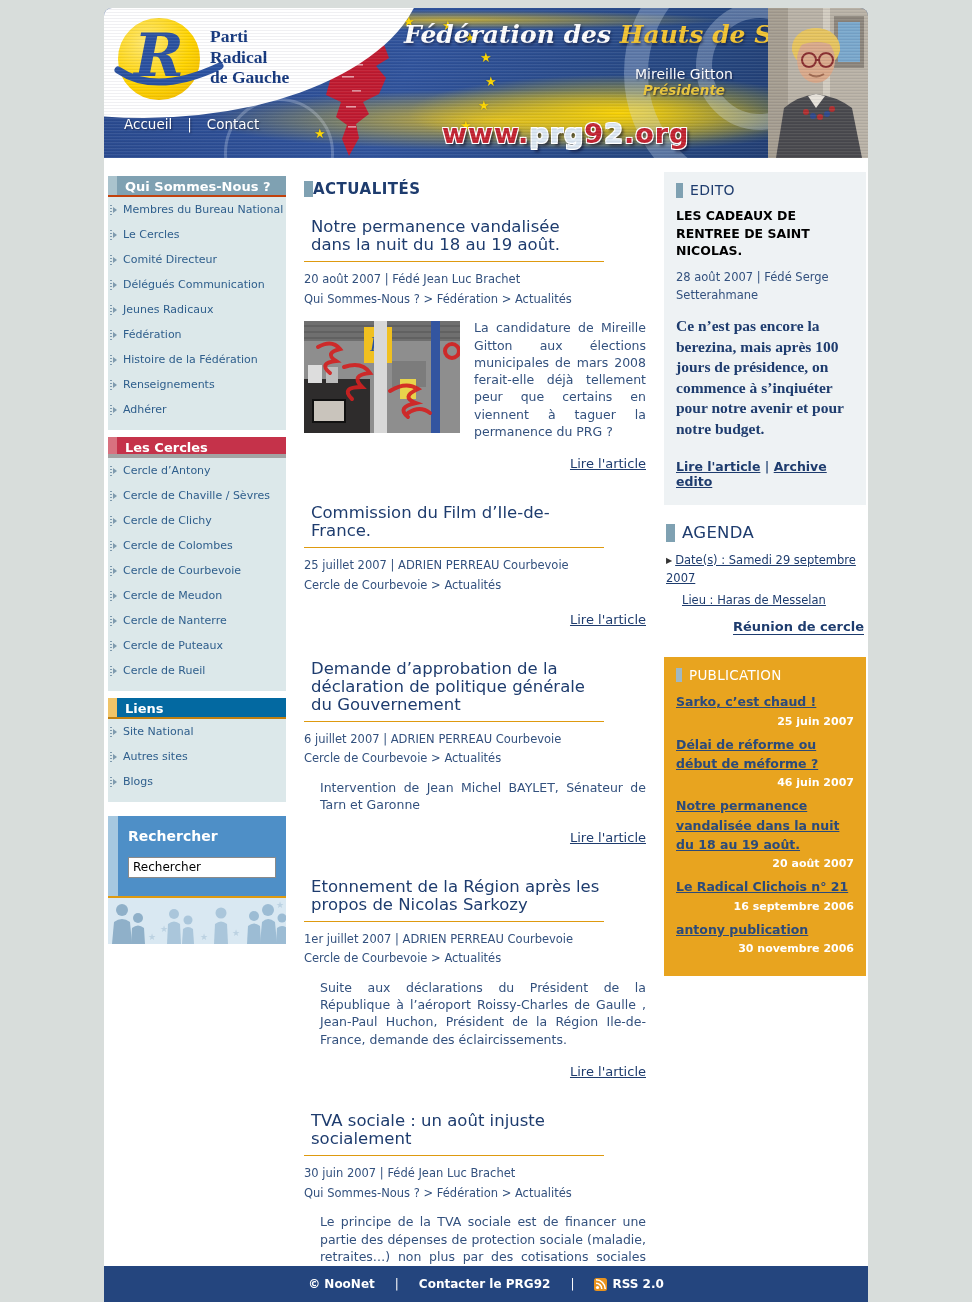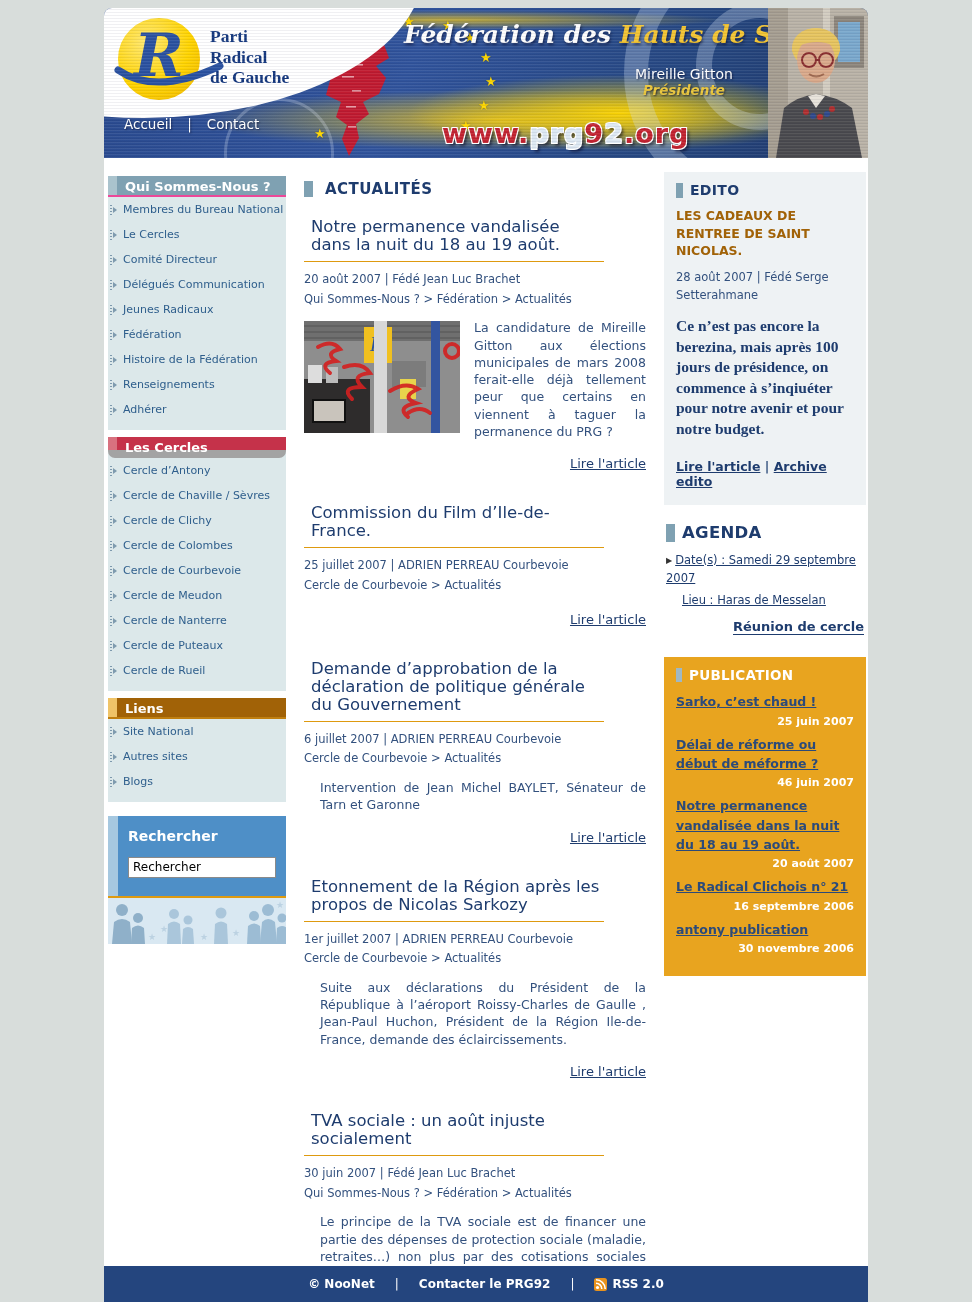--- a/index.html
+++ b/index.html
@@ -48,58 +48,58 @@
 
   
   .cols { display:flex; background:#ffffff; height:1108px; overflow:hidden; }
 
   
   .left { width:182px; padding:18px 0 0 4px; flex:none; }
   .menu { background:#dce8ea; margin-bottom:7px; padding-bottom:8px; }
   .menu-head { display:flex; height:21px; }
   .mh-block { width:9px; flex:none; }
   .mh-band { flex:1; color:#fff; font-weight:bold; font-size:13px; line-height:21px; padding-left:8px; }
-  .m-blue  .mh-block { background:#aac3cd; } .m-blue  .mh-band { background:#7fa1b2; } .m-blue  .menu-head { border-bottom:2px solid #ec4899; }
-  .m-red   .mh-block { background:#d8717f; } .m-red   .mh-band { background:#c5324a; } .m-red   .menu-head { border-bottom:8px solid #a3a3a3;border-radius:7px; }
-  .m-orange .mh-block { background:#f0c468; } .m-orange .mh-band { background:#a16207; } .m-orange .menu-head { border-bottom:2px solid #c07f10; }
+  .m-blue  .mh-block { background:#aac3cd; } .m-blue  .mh-band { background:#7fa1b2; } .m-blue  .menu-head { border-bottom:2px solid #c2410c; }
+  .m-red   .mh-block { background:#d8717f; } .m-red   .mh-band { background:#c5324a; } .m-red   .menu-head { border-bottom:4px solid #a3a3a3; }
+  .m-orange .mh-block { background:#f0c468; } .m-orange .mh-band { background:#0369a1; } .m-orange .menu-head { border-bottom:2px solid #c07f10; }
   .menu-item { display:flex; align-items:flex-start; gap:5px; padding:6px 2px 6px 2px; color:#2e5e8c; font-size:11px; cursor:pointer; }
   .b-icon { position:relative; width:8px; height:10px; flex:none; margin-top:2px; }
   .b-icon::before { content:""; position:absolute; left:0; top:0; width:2px; height:10px;
       background-image:repeating-linear-gradient(#7e9aae 0 1px, transparent 1px 3px); }
   .b-icon::after { content:""; position:absolute; left:3px; top:2px; border-left:4px solid #7e9aae;
       border-top:3px solid transparent; border-bottom:3px solid transparent; }
   .search { display:flex; background:#4e8fc7; border-bottom:2px solid #de9a0f; margin-top:14px; }
   .s-strip { width:10px; background:#a6c8e0; flex:none; }
   .s-body { padding:12px 10px 18px 10px; }
   .s-title { color:#fff; font-weight:bold; font-size:14px; margin-bottom:12px; }
   .s-input { width:148px; height:21px; border:1px solid #8a8a8a; font-size:12px; padding:1px 4px; font-family:"DejaVu Sans", sans-serif; }
   .people { height:46px; background:#d9e8f2; }
 
   
   .center { flex:1; padding:14px 18px 0 18px; min-width:0; }
-  .section-head { display:flex; align-items:center; gap:12px; margin:8px 0 20px 0; }
+  .section-head { display:flex; align-items:center; gap:0; margin:8px 0 20px 0; }
   .bar { width:9px; height:16px; background:#7fa1b2; flex:none; }
   .section-title { font-size:15px; font-weight:bold; color:#1e3c6e; letter-spacing:.5px; }
   .article { margin-bottom:32px; }
   .art-title { font-weight:normal; font-size:16.5px; color:#1e3c6e; line-height:1.1; width:300px;
       padding:0 0 7px 7px; border-bottom:1px solid #de9a0f; margin-bottom:8px; cursor:pointer; }
   .art-meta { font-size:11.5px; color:#33517e; line-height:1.7; margin-bottom:10px; }
   .crumb { cursor:pointer; }
   .art-img { float:left; width:156px; height:112px; margin:2px 14px 6px 0; }
   .art-body { font-size:12.5px; color:#33517e; line-height:1.38; text-align:justify;margin-left:16px; }
   .read-more { clear:both; text-align:right; margin-top:13px; }
   .read-more a { color:#1e3c6e; font-size:13px; text-decoration:underline; cursor:pointer; }
 
   
   .right { width:204px; flex:none; padding:14px 2px 0 0; }
   .box-head { display:flex; align-items:center; gap:7px; margin-bottom:9px; }
   .box-bar { width:7px; height:15px; background:#7fa1b2; flex:none; }
-  .box-title { font-size:14px; font-weight:bold; color:#1e3c6e; letter-spacing:.3px;text-align:right; }
+  .box-title { font-size:14px; font-weight:normal; color:#1e3c6e; letter-spacing:.3px;text-align:right; }
   .edito-box { background:#eef2f4; padding:10px 12px 16px 12px; margin-bottom:18px; }
-  .edito-title { color:#a16207; font-weight:bold; font-size:12.5px; line-height:1.4; margin-bottom:8px; }
+  .edito-title { color:#000000; font-weight:bold; font-size:12.5px; line-height:1.4; margin-bottom:8px; }
   .edito-meta { font-size:11.5px; color:#33517e; line-height:1.6; margin-bottom:12px; }
   .edito-body { font-family:"Liberation Serif", serif; font-weight:bold; font-size:15.5px; color:#1e3c6e;
       line-height:1.32; margin-bottom:20px; }
   .edito-links { font-size:12.5px; font-weight:bold; color:#33517e; }
   .edito-links a { color:#1e3c6e; text-decoration:underline; cursor:pointer; }
   .agenda-box { padding:0 2px 0 2px; margin-bottom:22px; }
   .agenda-box .box-bar { width:9px; height:18px; }
   .agenda-box .box-title { font-size:16.5px; }
   .agenda-line { font-size:11.5px; color:#1e3c6e; line-height:1.6; }
   .agenda-line a { color:#1e3c6e; text-decoration:underline; cursor:pointer; }

